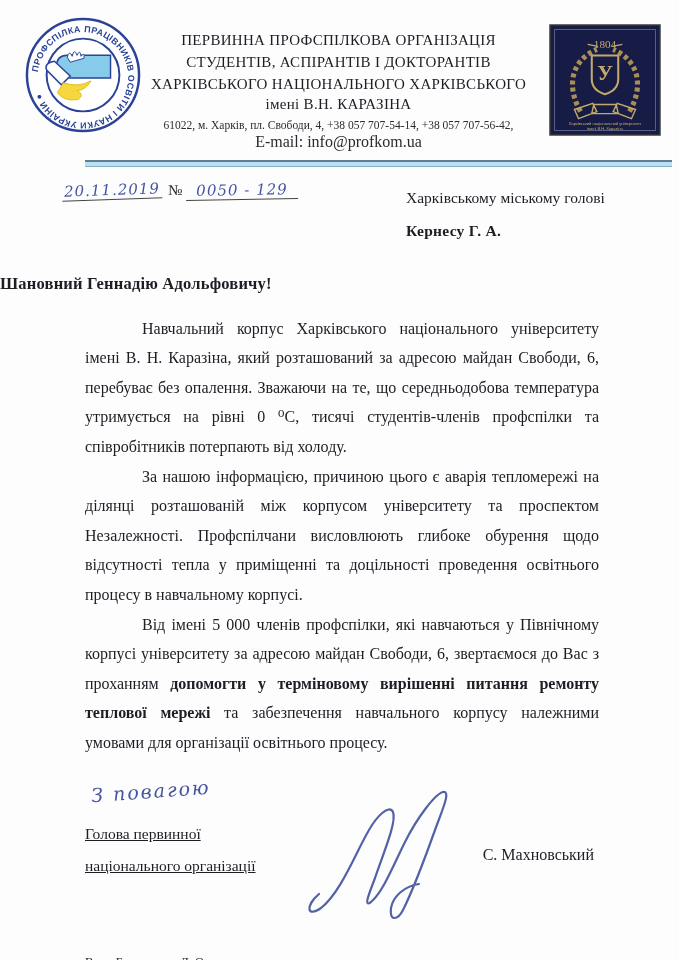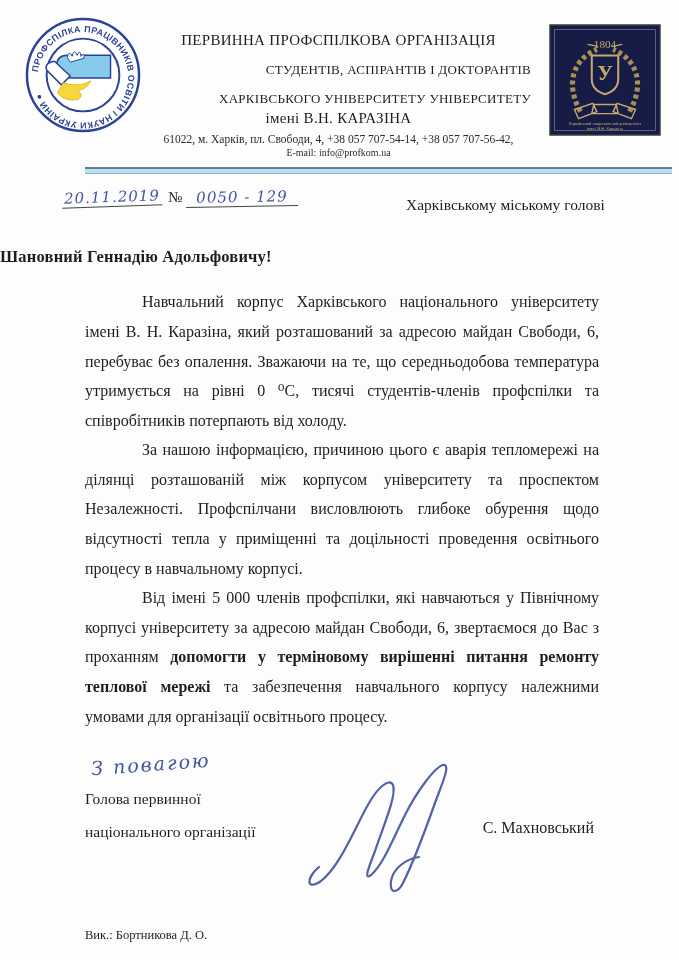--- a/index.html
+++ b/index.html
@@ -7,24 +7,24 @@
     width:679px;height:960px;margin:0 auto;background:#fdfdfe;
     font-family:"Liberation Serif","DejaVu Serif",serif;color:#1d1d24;
     position:relative;overflow:hidden;box-sizing:border-box;
   }
   
   .header{display:flex;align-items:flex-start;padding:16px 10px 0 24px;}
   .logo-wrap{width:122px;flex:0 0 auto;}
   .head-text{flex:1;text-align:center;padding-top:8px;}
   .h-line1{font-family:"Liberation Sans","DejaVu Sans",sans-serif;font-size:15px;letter-spacing:.2px;color:#23232b;}
   .h-line2{font-size:15px;margin-top:8px;letter-spacing:.3px;}
-  .h-line3,.h-line4{font-size:13px;margin-top:13px;letter-spacing:.3px;text-align:right;}
+  .h-line3,.h-line4{font-size:15px;margin-top:5px;letter-spacing:.3px;}
   .h-line5{font-size:15px;margin-top:3px;letter-spacing:.3px;}
   .h-addr{font-size:11.5px;margin-top:6px;color:#2a2a30;}
-  .h-email{font-size:10px;margin-top:2px;color:#2a2a30;}
+  .h-email{font-size:16px;margin-top:2px;color:#2a2a30;}
   .emblem-wrap{width:118px;flex:0 0 auto;padding:8px 2px 0 18px;}
   .divider{margin:9px 7px 0 85px;height:4px;background:#b9e1f1;border-top:2px solid #627e92;border-bottom:1px solid #86aec4;}
   
   .ref-row{display:flex;margin:14px 0 0 62px;}
   .ref-left{width:300px;font-size:15px;flex:0 0 auto;}
   .hw{font-style:italic;color:#44549f;font-family:"DejaVu Serif",serif;letter-spacing:1px;}
   .hw-date{display:inline-block;width:100px;border-bottom:1px solid #444;text-align:center;font-size:15px;transform:rotate(-2deg);}
   .num-label{margin:0 4px 0 6px;}
   .hw-num{display:inline-block;width:112px;border-bottom:1px solid #444;text-align:center;font-size:15px;transform:rotate(-1deg);}
   .na-line{margin-top:12px;}
@@ -32,21 +32,21 @@
   .recipient{margin-left:44px;font-size:15.5px;line-height:2.15;}
   .recipient .r2{font-weight:bold;letter-spacing:.3px;}
   
   .salutation{font-weight:bold;font-size:16.5px;margin-top:26px;letter-spacing:.2px;}
   .body-text{margin:20px 80px 0 85px;font-size:16px;line-height:1.85;text-align:justify;}
   .body-text p{margin:0;text-indent:57px;}
   .b{font-weight:bold;}
   
   .closing{position:relative;margin:24px 85px 0;height:152px;}
   .hw-regards{position:absolute;left:6px;top:-2px;font-size:19px;transform:rotate(-4deg);letter-spacing:2px;}
-  .position-title{position:absolute;left:0;top:28px;font-size:15.5px;line-height:2.1;}
+  .position-title{position:absolute;left:0;top:36px;font-size:15.5px;line-height:2.1;text-decoration:underline;}
   .sig-svg{position:absolute;left:212px;top:0;}
   .signer{position:absolute;right:0;top:64px;font-size:16px;}
   
   .footer{margin:16px 0 0 85px;font-size:12.5px;line-height:2;}
 </style>
 </head>
 <body>
 
 <div class="page">
 
@@ -66,21 +66,21 @@
         <path d="M 44,40 h 44 v 23 h -40 q -15,0 -15,-11.5 q 0,-11.5 11,-11.5 z" fill="#86cbe9" stroke="#2a4396" stroke-width="1.5"></path>
         <path d="M 31,46 l 16,15 -9,9 -15,-15 q -3,-7 8,-9 z" fill="#ffffff" stroke="#2a4396" stroke-width="1.5"></path>
         <path d="M 44,42 q 2,-8 5,-1 q 2,-9 5,-1 q 3,-7 4,1 q 4,-5 3,2 l -14,4 z" fill="#ffffff" stroke="#2a4396" stroke-width="1"></path>
         <path d="M 40,68 q 16,5 28,-2 q -5,9 -14,10 q 8,4 1,9 q -15,2 -21,-7 z" fill="#f6d73e" stroke="#e3bd1d" stroke-width="1"></path>
       </svg>
     </div>
 
     <div class="head-text">
       <div class="h-line2">ПЕРВИННА ПРОФСПІЛКОВА ОРГАНІЗАЦІЯ</div>
       <div class="h-line3">СТУДЕНТІВ, АСПІРАНТІВ І ДОКТОРАНТІВ</div>
-      <div class="h-line4">ХАРКІВСЬКОГО УНІВЕРСИТЕТУ УНІВЕРСИТЕТУ</div>
+      <div class="h-line4">ХАРКІВСЬКОГО НАЦІОНАЛЬНОГО ХАРКІВСЬКОГО</div>
       <div class="h-line5">імені В.Н. КАРАЗІНА</div>
       <div class="h-addr">61022, м. Харків, пл. Свободи, 4, +38 057 707-54-14, +38 057 707-56-42,</div>
       <div class="h-email">E-mail: info@profkom.ua</div>
     </div>
 
     <div class="emblem-wrap">
       <svg width="112" height="112" viewBox="0 0 110 110">
         <rect x="1" y="1" width="108" height="108" fill="#171c46" stroke="#3a3a3a" stroke-width="1.5"></rect>
         <rect x="5.5" y="5.5" width="99" height="99" fill="none" stroke="#6a6f95" stroke-width="0.8"></rect>
         <text x="55" y="24" text-anchor="middle" font-size="11" font-family="Liberation Serif, serif" fill="#c3aa6b">1804</text>
@@ -102,20 +102,21 @@
   <div class="divider"></div>
 
   <div class="ref-row">
     <div class="ref-left">
       <div>
         <span class="hw hw-date">20.11.2019</span><span class="num-label">№</span><span class="hw hw-num">0050 - 129</span>
       </div>
     </div>
     <div class="recipient">
       <div class="r1">Харківському міському голові</div>
+      <div class="r2">Кернесу Г. А.</div>
     </div>
   </div>
 
   <div class="salutation">Шановний Геннадію Адольфовичу!</div>
 
   <div class="body-text">
     <p>Навчальний корпус Харківського національного університету імені В. Н. Каразіна, який розташований за адресою майдан Свободи, 6, перебуває без опалення. Зважаючи на те, що середньодобова температура утримується на рівні 0 ⁰С, тисячі студентів-членів профспілки та співробітників потерпають від холоду.</p>
     <p>За нашою інформацією, причиною цього є аварія тепломережі на ділянці розташованій між корпусом університету та проспектом Незалежності. Профспілчани висловлюють глибоке обурення щодо відсутності тепла у приміщенні та доцільності проведення освітнього процесу в навчальному корпусі.</p>
     <p><span>Від імені 5 000 членів профспілки, які навчаються у Північному корпусі університету за адресою майдан Свободи, 6, звертаємося до Вас з проханням </span><span class="b">допомогти у терміновому вирішенні питання ремонту теплової мережі</span><span> та забезпечення навчального корпусу належними умовами для організації освітнього процесу.</span></p>
   </div>

